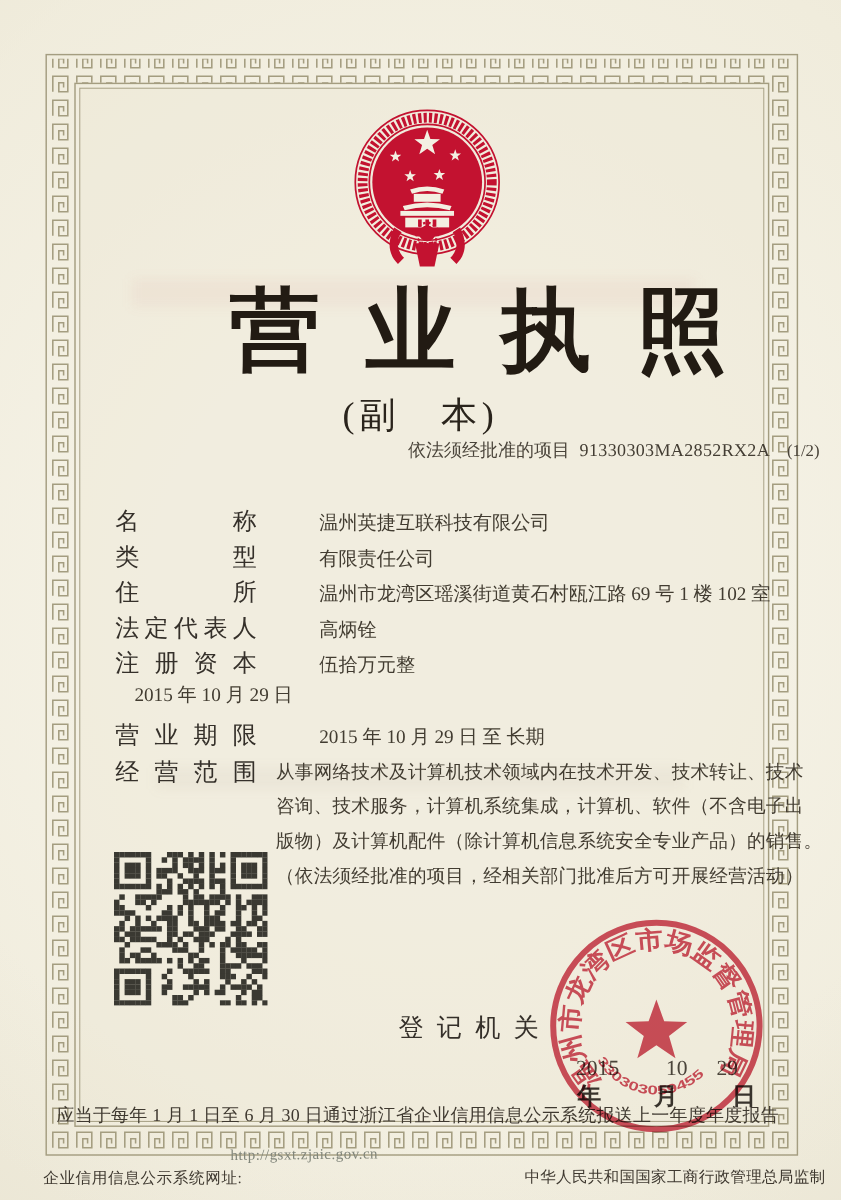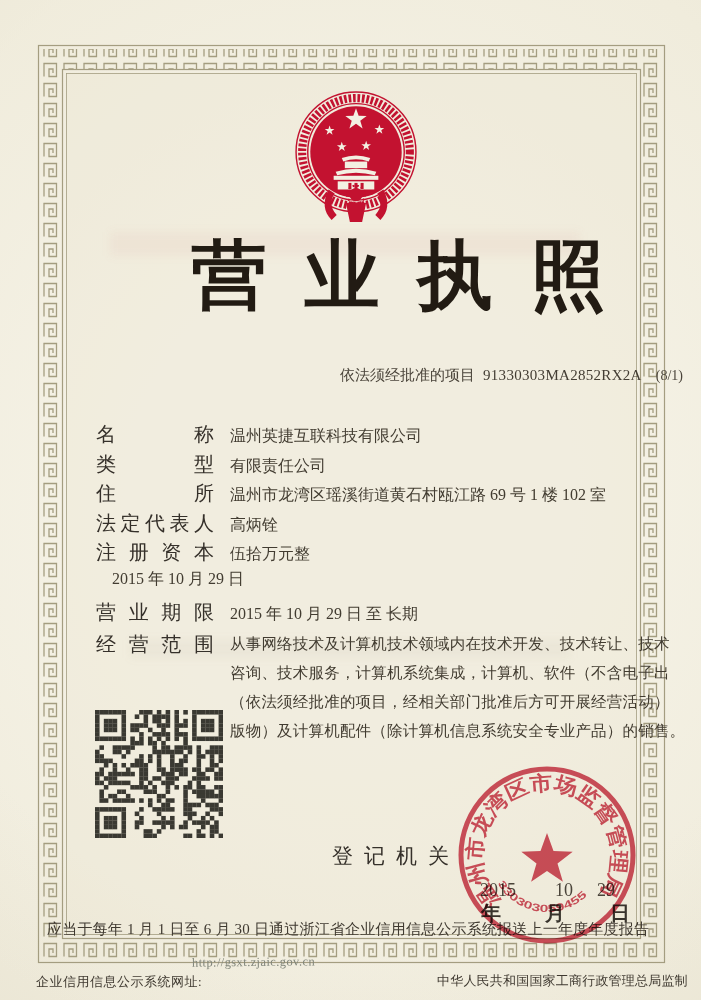--- a/index.html
+++ b/index.html
@@ -34,21 +34,21 @@
   }
   .subtitle{
     position:absolute;left:0;top:326px;width:100%;text-align:center;z-index:3;
     font-size:30px;color:#2a241c;letter-spacing:4px;
   }
   .credit-line{position:absolute;left:340px;top:366px;z-index:3;font-size:15px;color:#4a443a;white-space:nowrap;}
   .credit-line .code{margin-left:8px;font-size:15px;color:#433d33;letter-spacing:0.3px;}
   .credit-line .pg{margin-left:14px;font-size:14px;}
 
   .fields{position:absolute;left:96px;top:421px;width:566px;z-index:3;}
-  .frow{display:flex;align-items:baseline;height:29.6px;}
+  .frow{display:flex;align-items:baseline;height:29.6px;gap:36px;}
   .flabel{
     width:118px;min-width:118px;font-size:20px;color:#35302a;
     text-align:justify;text-align-last:justify;
   }
   .fvalue{margin-left:16px;font-size:16px;white-space:nowrap;color:#423c31;text-align:center;}
   .scope-row{display:flex;align-items:flex-start;margin-top:2px;}
   .scope-row .flabel{line-height:28px;}
   .scope-lines{margin-left:16px;}
   .scope-lines div{font-size:15.5px;line-height:28.9px;white-space:nowrap;color:#423c31;letter-spacing:0.2px;}
 
@@ -124,23 +124,24 @@
     <circle cx="63" cy="104" r="6.5" fill="var(--emblem-red)"></circle>
     <circle cx="63" cy="104" r="8.8" fill="none" stroke="var(--emblem-red)" stroke-width="2" stroke-dasharray="2 2.2"></circle>
     <g fill="var(--emblem-red)">
       <path d="M36,99 C30,111 31,121 39,129 L44,124 C37,117 38,108 42,103 Z"></path>
       <path d="M90,99 C96,111 95,121 87,129 L82,124 C89,117 88,108 84,103 Z"></path>
       <path d="M53,112 L73,112 L69,131 L57,131 Z"></path>
     </g>
   </svg>
 
   <div class="title">营业执照</div>
+  <div class="subtitle">(副　本)</div>
 
   <div class="credit-line">
-    <span>依法须经批准的项目</span><span class="code">91330303MA2852RX2A</span><span class="pg">(8/1)</span>
+    <span>依法须经批准的项目</span><span class="code">91330303MA2852RX2A</span><span class="pg">(1/2)</span>
   </div>
 
   <div class="fields">
     <div class="frow">
       <span class="flabel">名称</span>
       <span class="fvalue">温州英捷互联科技有限公司</span>
     </div>
     <div class="frow">
       <span class="flabel">类型</span>
       <span class="fvalue">有限责任公司</span>
@@ -162,22 +163,22 @@
     </div>
     <div class="frow">
       <span class="flabel">营业期限</span>
       <span class="fvalue">2015 年 10 月 29 日 至 长期</span>
     </div>
     <div class="scope-row">
       <span class="flabel">经营范围</span>
       <div class="scope-lines">
         <div>从事网络技术及计算机技术领域内在技术开发、技术转让、技术</div>
         <div>咨询、技术服务，计算机系统集成，计算机、软件（不含电子出</div>
+        <div>版物）及计算机配件（除计算机信息系统安全专业产品）的销售。</div>
         <div>（依法须经批准的项目，经相关部门批准后方可开展经营活动）</div>
-        <div>版物）及计算机配件（除计算机信息系统安全专业产品）的销售。</div>
       </div>
     </div>
   </div>
 
   <div class="qr"><svg width="128" height="128" viewBox="0 0 128 128" fill="#2b2a24">
         <rect x="0.00" y="0.00" width="4.56" height="4.56"></rect>
         <rect x="4.41" y="0.00" width="4.56" height="4.56"></rect>
         <rect x="8.83" y="0.00" width="4.56" height="4.56"></rect>
         <rect x="13.24" y="0.00" width="4.56" height="4.56"></rect>
         <rect x="17.66" y="0.00" width="4.56" height="4.56"></rect>

